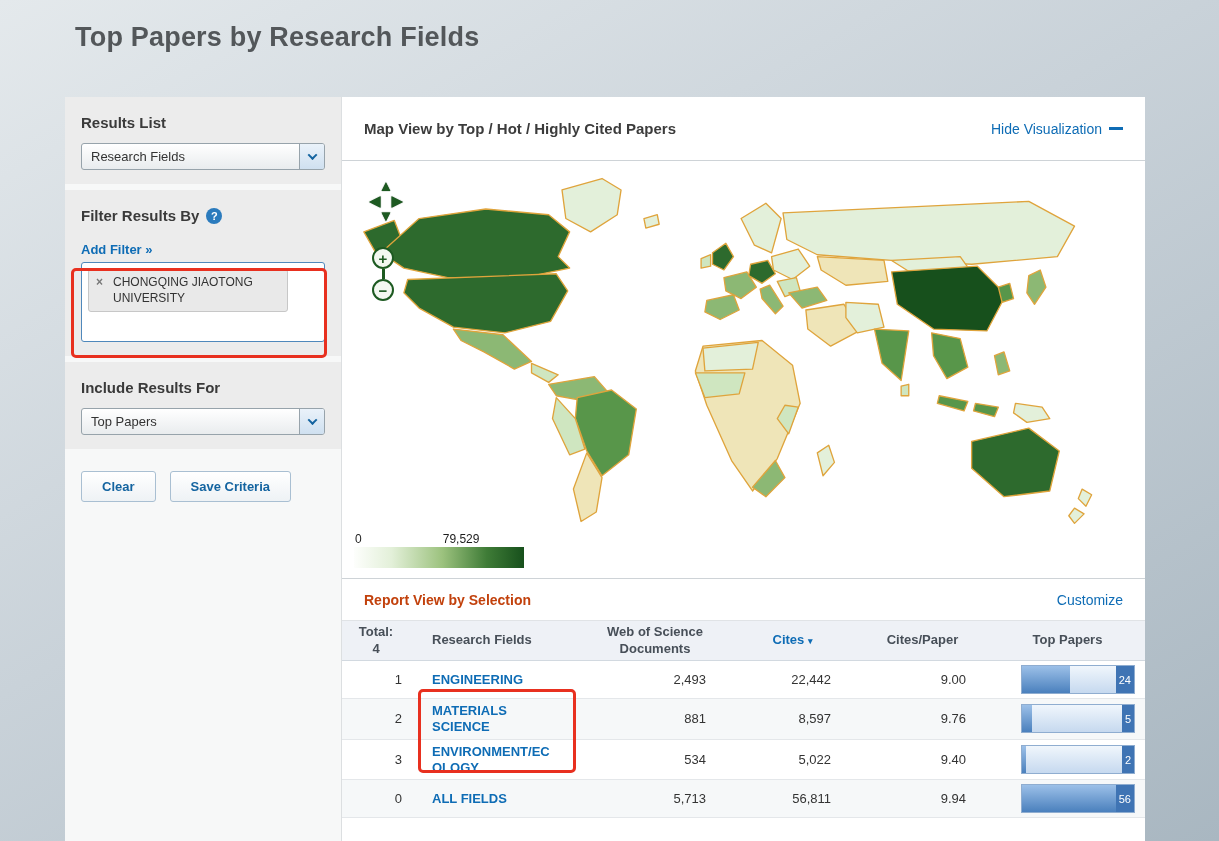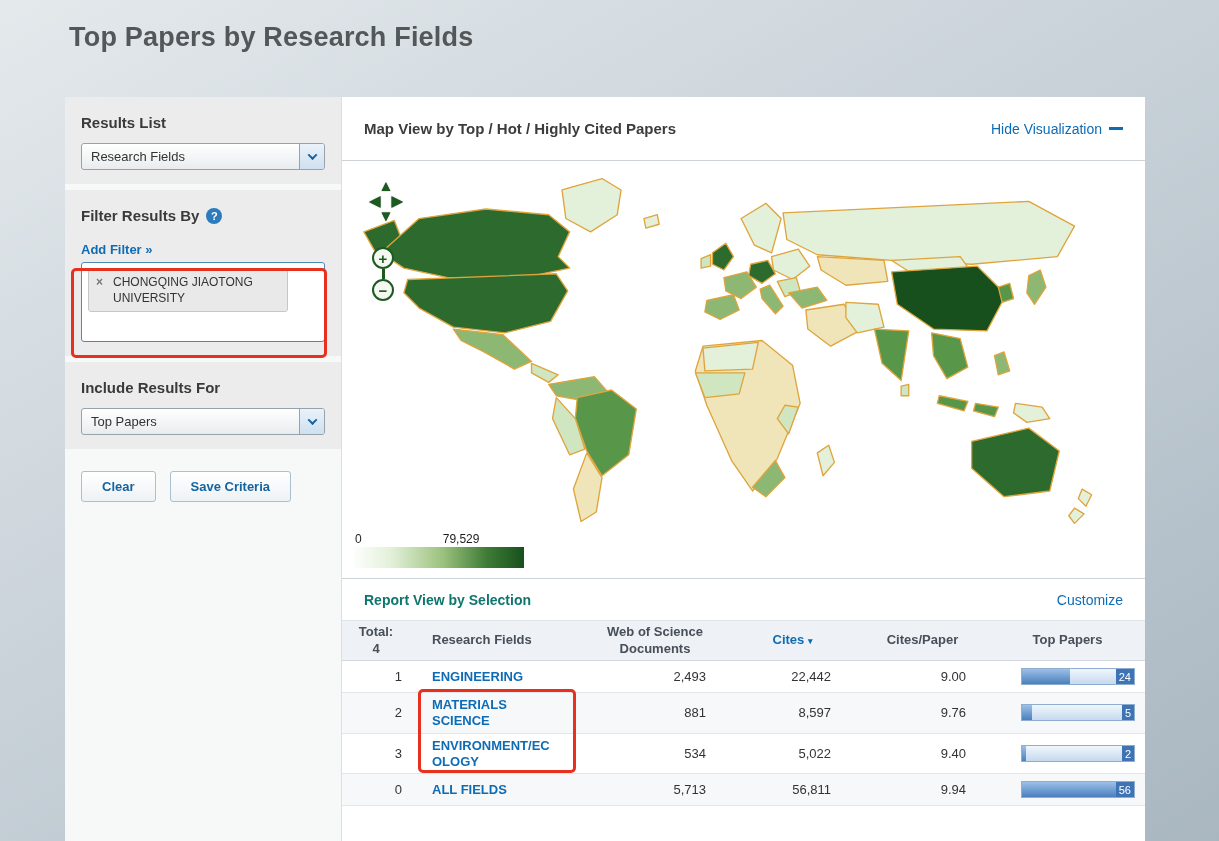--- a/index.html
+++ b/index.html
@@ -5,21 +5,21 @@
   * { box-sizing: border-box; margin: 0; padding: 0; }
   html,body { width:1219px; height:841px; }
   body {
     position: relative;
     font-family: "Liberation Sans", sans-serif;
     background: linear-gradient(150deg,#e4e9ec 0%, #c9d2d9 45%, #a9b7c1 100%);
     overflow: hidden;
   }
 
   .page-title {
-    position:absolute; left:69px; top:22px;
+    position:absolute; left:75px; top:22px;
     font-size:27px; font-weight:bold; color:#53575a; letter-spacing:.2px;
   }
 
   .content {
     position:absolute; left:65px; top:97px; width:1080px; height:744px;
     background:#ffffff; display:flex;
   }
 
   
   .sidebar { width:276px; background:#f7f8f8; flex:none; }
@@ -87,39 +87,39 @@
   .legend-labels { position:relative; height:15px; font-size:12px; color:#1d1d1d; }
   .legend-min { position:absolute; left:1px; top:0; }
   .legend-max { position:absolute; left:63%; top:0; transform:translateX(-50%); }
   .legend-bar {
     height:21px;
     background:linear-gradient(to right,#fdfefc 0%, #e3f0d9 22%, #9cc27e 52%, #3f7c37 78%, #17501c 100%);
   }
 
   
   .report-header { height:42px; display:flex; align-items:center; justify-content:space-between; padding:0 22px; border-bottom:1px solid #e0e3e6; }
-  .report-title { font-size:14px; font-weight:bold; color:#0f766e; }
+  .report-title { font-size:14px; font-weight:bold; color:#c2410c; }
 
   .grid-row { display:grid; grid-template-columns:68px 170px 150px 125px 135px 1fr; align-items:center; }
   .thead { background:#eef1f6; border-bottom:1px solid #d2d9e0; min-height:40px; font-size:13px; font-weight:bold; color:#474f58; }
   .thead .c { text-align:center; line-height:1.25; }
   .thead .c-field { text-align:left; padding-left:22px; }
   .cites-head { color:#0e6cb5; cursor:pointer; }
   .sort-icon { font-size:9px; color:#0e6cb5; }
 
   .trow { border-bottom:1px solid #e4e7ea; min-height:32px; font-size:13px; color:#333; padding:4px 0; }
   .trow.alt { background:#f6f8f9; }
   .cell-rank { text-align:right; padding-right:8px; }
   .cell-field { padding-left:22px; }
   .field-link { color:#0e6cb5; font-weight:bold; text-decoration:none; display:inline-block; width:118px; line-height:1.22; overflow-wrap:anywhere; cursor:pointer; }
   .cell-num { text-align:right; padding-right:24px; }
 
   .cell-bar { display:flex; justify-content:flex-end; padding-right:10px; }
   .tp-bar {
-    position:relative; width:114px; height:17px; border:1px solid #8fadd0;
+    position:relative; width:114px; height:29px; border:1px solid #8fadd0;
     background:linear-gradient(#f0f6fc,#c6d9ef); overflow:hidden;
   }
   .tp-fill { position:absolute; left:0; top:0; bottom:0; background:linear-gradient(#9cc0e8,#4a80bd); }
   .tp-label {
     position:absolute; right:0; top:0; bottom:0; background:#3f74b4; color:#fff;
     font-size:11px; display:flex; align-items:center; padding:0 3px;
   }
 
   
   .anno { position:absolute; border:3px solid #e8301f; border-radius:5px; z-index:50; pointer-events:none; }

